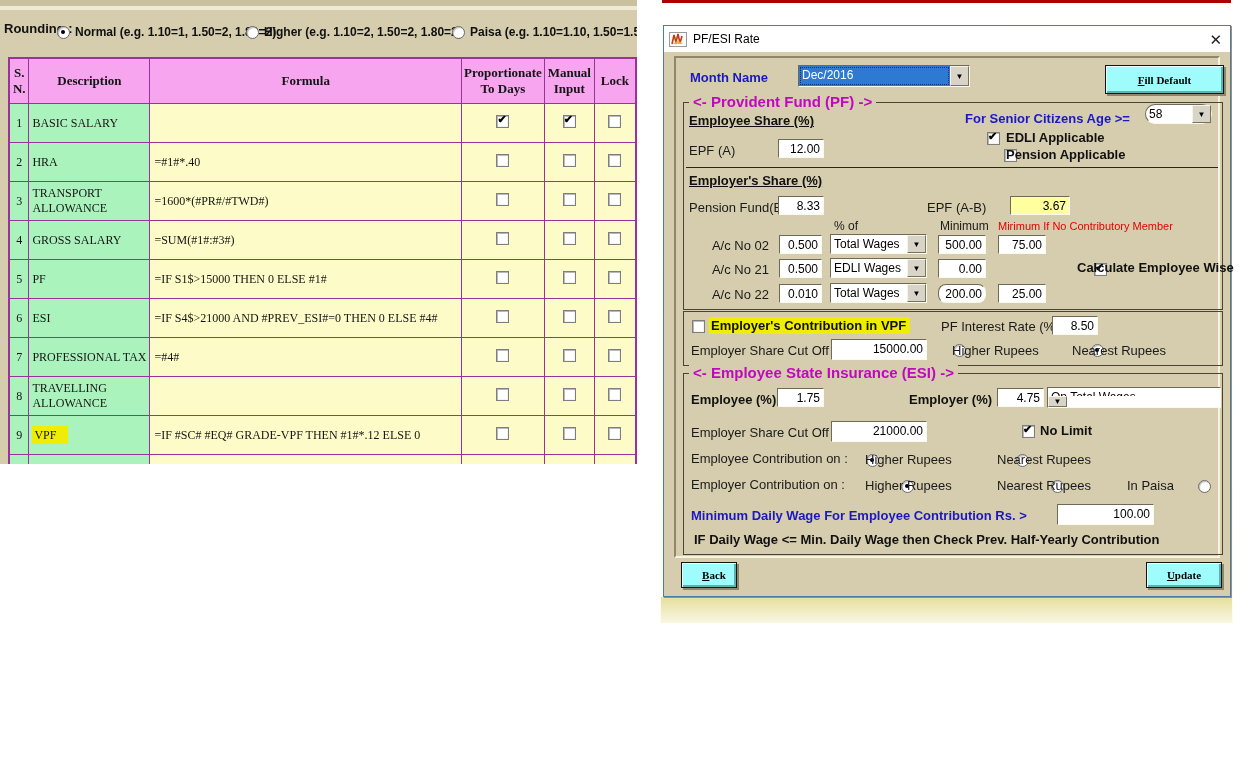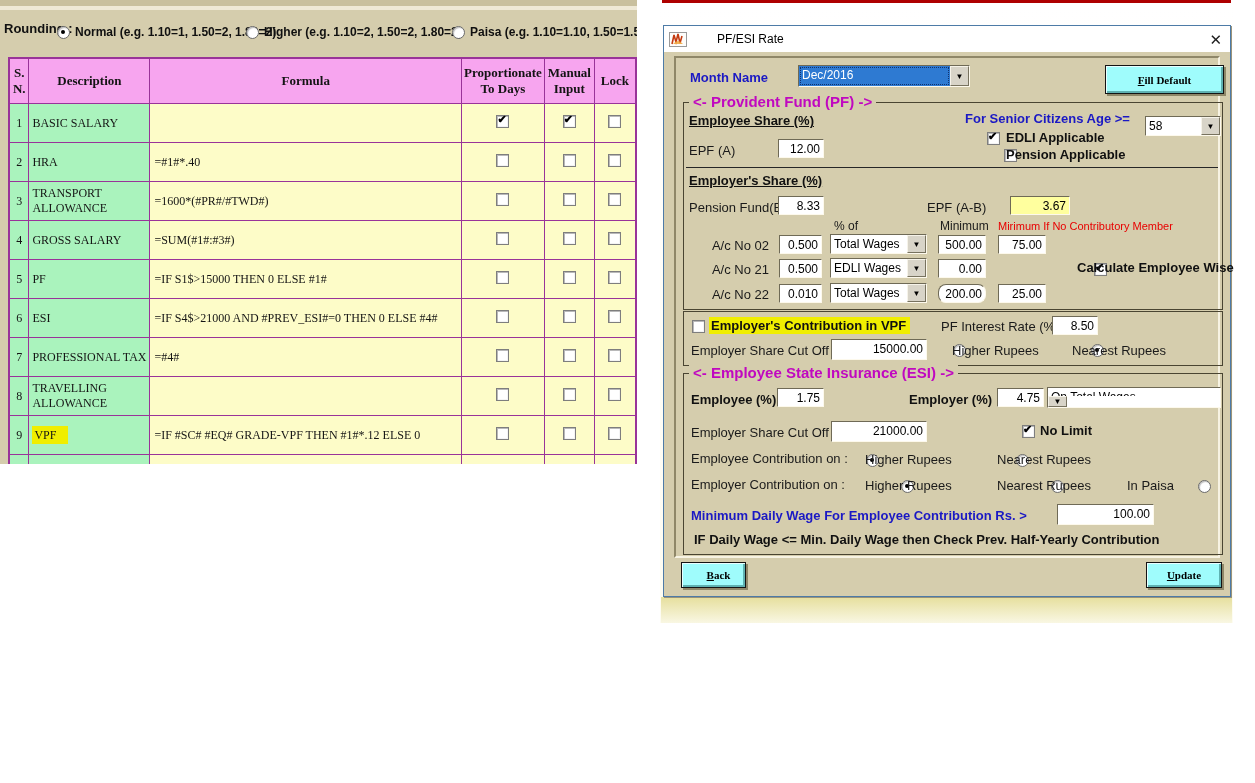--- a/index.html
+++ b/index.html
@@ -34,21 +34,21 @@
   .desc-txt.hl{background:#f0ee00;padding:2px 12px 2px 2px;}
 
   
   #right-backdrop{left:660px;top:0;width:573px;height:623px;background:linear-gradient(180deg,#ffffff 0%,#fdfcf2 100%);}
   #red-line{left:662px;top:0;width:569px;height:3px;background:#ae0000;}
   #bottom-band{left:661px;top:597px;width:571px;height:26px;background:linear-gradient(180deg,#e6df9d 0%,#f9f7e3 100%);}
 
   #dialog{left:663px;top:25px;width:568px;height:572px;background:#d5cdad;
       border:1px solid #4d7ba7;box-shadow:1px 1px 0 #9a937a;box-sizing:border-box;}
   #titlebar{left:0;top:0;width:566px;height:26px;background:#ffffff;display:flex;align-items:center;
-      padding:0 8px 0 5px;box-sizing:border-box;gap:24px;}
+      padding:0 8px 0 5px;box-sizing:border-box;}
   #dlg-title{font-size:12px;color:#000;margin-left:6px;}
   #close-icon{margin-left:auto;font-size:15px;color:#202020;cursor:default;line-height:15px;}
 
   #panel{left:10px;top:30px;width:546px;height:502px;box-sizing:border-box;
       border:2px solid;border-color:#8f8768 #f7f3e3 #f7f3e3 #8f8768;}
 
   .grp{border:1px solid #4a4532;}
   .grp-legend{position:absolute;top:-10px;left:5px;background:#d5cdad;padding:0 4px;
       color:#c008c0;font-weight:bold;font-size:15px;white-space:nowrap;}
   .u-head{font-weight:bold;font-size:13px;color:#101010;text-decoration:underline;white-space:nowrap;}
@@ -234,21 +234,21 @@
     </div>
 
     <div class="abs grp" style="left:7px;top:44px;width:538px;height:206px;">
       <span class="grp-legend">&lt;- Provident Fund (PF) -&gt;</span>
 
       <div class="abs u-head" style="left:5px;top:10px;">Employee Share (%)</div>
       <div class="abs lbl" style="left:5px;top:40px;">EPF (A)</div>
       <div class="abs tb" style="left:94px;top:36px;width:46px;height:19px;">12.00</div>
 
       <div class="abs lbl-blue" style="left:281px;top:8px;">For Senior Citizens Age &gt;=</div>
-      <div class="abs dd" style="left:461px;top:13px;width:76px;height:20px;">
+      <div class="abs dd" style="left:461px;top:1px;width:67px;height:20px;border-radius:10px;">
         <span class="txt">58</span>
         <span class="arr">▼</span>
       </div>
 
       <span class="abs cb on" style="left:303px;top:28px;"></span>
       <div class="abs lbl-b" style="left:322px;top:27px;">EDLI Applicable</div>
       <span class="abs cb" style="left:303px;top:45px;"></span>
       <div class="abs lbl-b" style="left:322px;top:44px;">Pension Applicable</div>
 
       <div class="abs divline" style="left:2px;top:64px;width:532px;"></div>
@@ -341,19 +341,19 @@
       <div class="abs lbl" style="left:443px;top:104px;">In Paisa</div>
 
       <div class="abs lbl-blue" style="left:7px;top:134px;">Minimum Daily Wage For Employee Contribution Rs. &gt;</div>
       <div class="abs tb" style="left:373px;top:130px;width:97px;height:21px;">100.00</div>
 
       <div class="abs lbl-b" style="left:10px;top:158px;">IF Daily Wage &lt;= Min. Daily Wage then Check Prev. Half-Yearly Contribution</div>
       
     </div>
   </div>
 
-  <div class="abs btn3d" style="left:17px;top:536px;width:65px;height:26px;padding-left:10px;">
+  <div class="abs btn3d" style="left:17px;top:536px;width:56px;height:26px;padding-left:10px;">
     <span><span class="ul">B</span><span>ack</span></span>
   </div>
   <div class="abs btn3d" style="left:482px;top:536px;width:76px;height:26px;">
     <span><span class="ul">U</span><span>pdate</span></span>
   </div>
 </div>
 
 </body></html>

